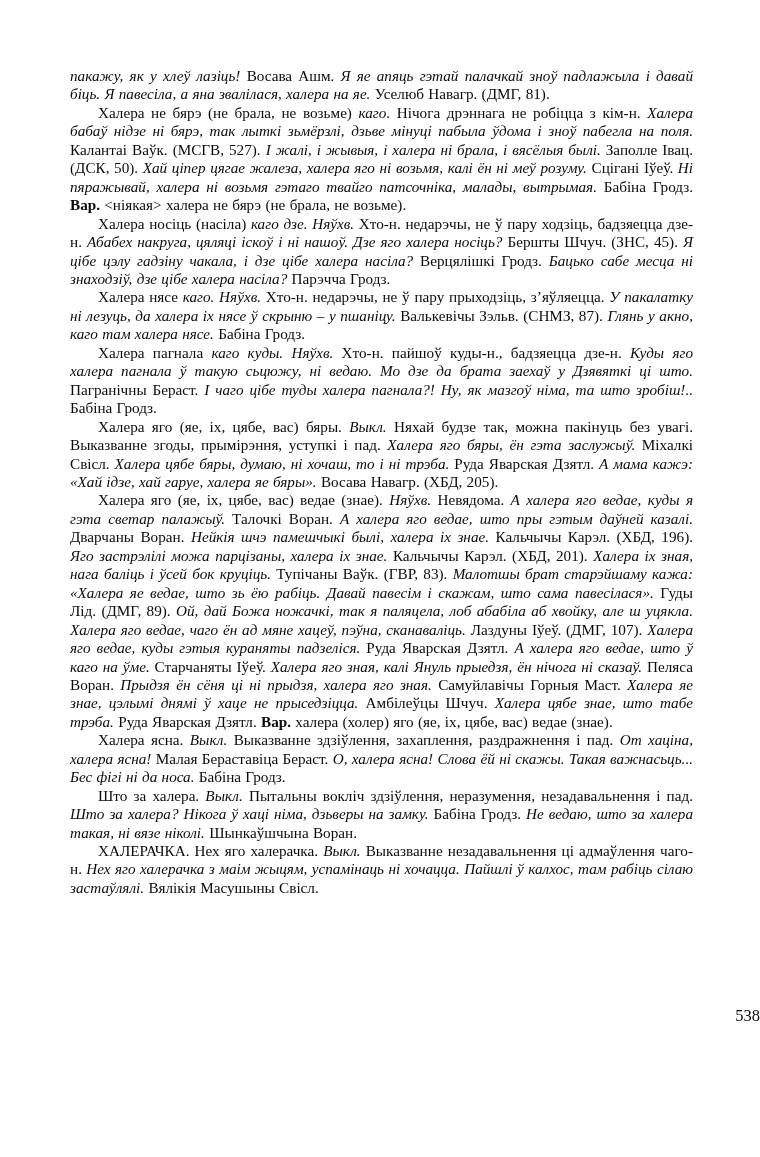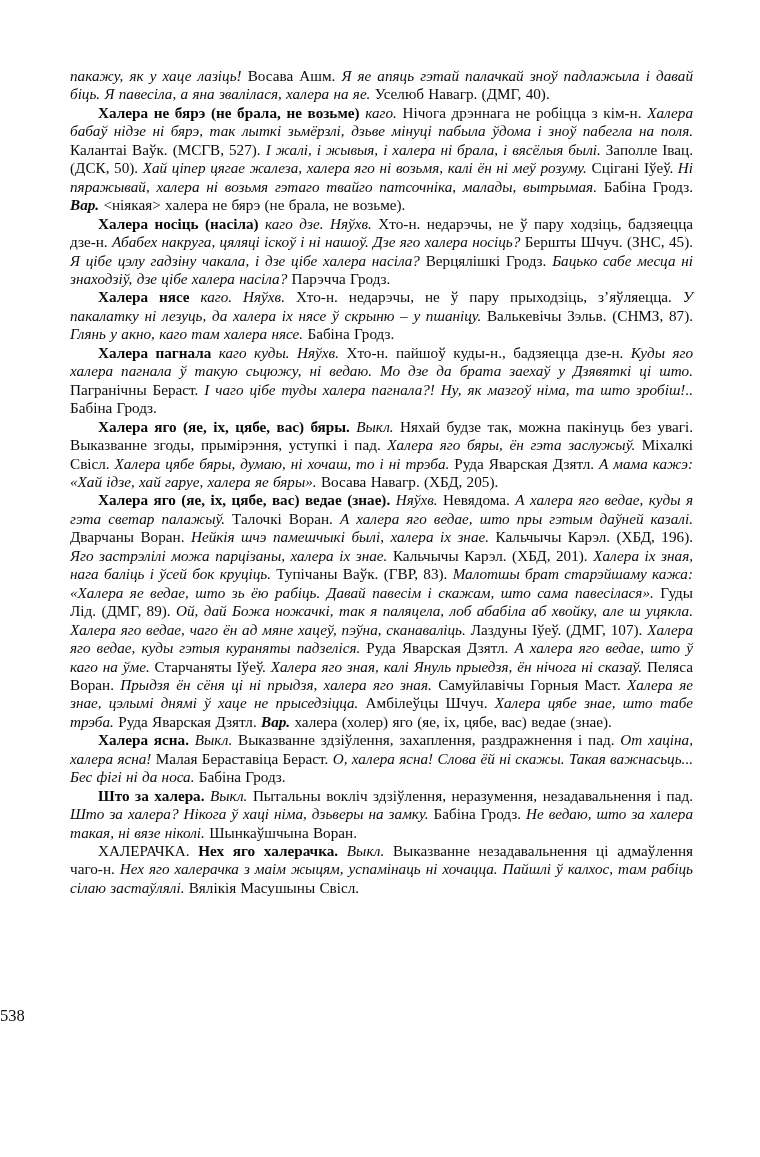--- a/index.html
+++ b/index.html
@@ -22,38 +22,38 @@
   .para {
     font-size: 15.2px;
     line-height: 18.45px;
     text-align: justify;
     text-justify: inter-word;
     word-spacing: 0.5px;
   }
   .para.indent { text-indent: 28px; }
   .r  { font-style: normal; font-weight: normal; }
   .i  { font-style: italic; }
-  .b  { font-weight: bold; }
-  .bi { font-weight: bold; font-style: italic; }
+  .b  { font-weight: normal; }
+  .bi { font-weight: bold; }
   .page-number {
     position: absolute;
     left: 0;
     top: 1006px;
     width: 100%;
-    text-align: left;
+    text-align: right;
     font-size: 16.5px;
     color: #0a0a0a;
   }
 </style>
 </head>
 <body>
 
 <div class="page">
   <div class="text-block">
-      <p class="para"><span class="i">пакажу, як у хаце лазіць! </span><span class="r">Восава Ашм. </span><span class="i">Я яе апяць гэтай палачкай зноў падлажыла і давай біць. Я павесіла, а яна звалілася, халера на яе. </span><span class="r">Уселюб Навагр. (ДМГ, 40).</span></p>
+      <p class="para"><span class="i">пакажу, як у хлеў лазіць! </span><span class="r">Восава Ашм. </span><span class="i">Я яе апяць гэтай палачкай зноў падлажыла і давай біць. Я павесіла, а яна звалілася, халера на яе. </span><span class="r">Уселюб Навагр. (ДМГ, 81).</span></p>
       <p class="para indent"><span class="b">Халера не бярэ (не брала, не возьме) </span><span class="i">каго. </span><span class="r">Нічога дрэннага не робіцца з кім-н. </span><span class="i">Халера бабаў нідзе ні бярэ, так лыткі зьмёрзлі, дзьве мінуці пабыла ўдома і зноў пабегла на поля. </span><span class="r">Калантаі Ваўк. (МСГВ, 527). </span><span class="i">І жалі, і жывыя, і халера ні брала, і вясёлыя былі. </span><span class="r">Заполле Івац. (ДСК, 50). </span><span class="i">Хай ціпер цягае жалеза, халера яго ні возьмя, калі ён ні меў розуму. </span><span class="r">Сцігані Іўеў. </span><span class="i">Ні пяражывай, халера ні возьмя гэтаго твайго патсочніка, малады, вытрымая. </span><span class="r">Бабіна Гродз. </span><span class="bi">Вар. </span><span class="r">&lt;ніякая&gt; халера не бярэ (не брала, не возьме).</span></p>
       <p class="para indent"><span class="b">Халера носіць (насіла) </span><span class="i">каго дзе. Няўхв. </span><span class="r">Хто-н. недарэчы, не ў пару ходзіць, бадзяецца дзе-н. </span><span class="i">Абабех накруга, цяляці іскоў і ні нашоў. Дзе яго халера носіць? </span><span class="r">Бершты Шчуч. (ЗНС, 45). </span><span class="i">Я цібе цэлу гадзіну чакала, і дзе цібе халера насіла? </span><span class="r">Верцялішкі Гродз. </span><span class="i">Бацько сабе месца ні знаходзіў, дзе цібе халера насіла? </span><span class="r">Парэчча Гродз.</span></p>
       <p class="para indent"><span class="b">Халера нясе </span><span class="i">каго. Няўхв. </span><span class="r">Хто-н. недарэчы, не ў пару прыходзіць, з’яўляецца. </span><span class="i">У пакалатку ні лезуць, да халера іх нясе ў скрыню – у пшаніцу. </span><span class="r">Валькевічы Зэльв. (СНМЗ, 87). </span><span class="i">Глянь у акно, каго там халера нясе. </span><span class="r">Бабіна Гродз.</span></p>
       <p class="para indent"><span class="b">Халера пагнала </span><span class="i">каго куды. Няўхв. </span><span class="r">Хто-н. пайшоў куды-н., бадзяецца дзе-н. </span><span class="i">Куды яго халера пагнала ў такую сьцюжу, ні ведаю. Мо дзе да брата заехаў у Дзявяткі ці што. </span><span class="r">Пагранічны Бераст. </span><span class="i">І чаго цібе туды халера пагнала?! Ну, як мазгоў німа, та што зробіш!.. </span><span class="r">Бабіна Гродз.</span></p>
       <p class="para indent"><span class="b">Халера яго (яе, іх, цябе, вас) бяры. </span><span class="i">Выкл. </span><span class="r">Няхай будзе так, можна пакінуць без увагі. Выказванне згоды, прымірэння, уступкі і пад. </span><span class="i">Халера яго бяры, ён гэта заслужыў. </span><span class="r">Міхалкі Свісл. </span><span class="i">Халера цябе бяры, думаю, ні хочаш, то і ні трэба. </span><span class="r">Руда Яварская Дзятл. </span><span class="i">А мама кажэ: «Хай ідзе, хай гаруе, халера яе бяры». </span><span class="r">Восава Навагр. (ХБД, 205).</span></p>
       <p class="para indent"><span class="b">Халера яго (яе, іх, цябе, вас) ведае (знае). </span><span class="i">Няўхв. </span><span class="r">Невядома. </span><span class="i">А халера яго ведае, куды я гэта светар палажыў. </span><span class="r">Талочкі Воран. </span><span class="i">А халера яго ведае, што пры гэтым даўней казалі. </span><span class="r">Дварчаны Воран. </span><span class="i">Нейкія шчэ памешчыкі былі, халера іх знае. </span><span class="r">Кальчычы Карэл. (ХБД, 196). </span><span class="i">Яго застрэлілі можа парцізаны, халера іх знае. </span><span class="r">Кальчычы Карэл. (ХБД, 201). </span><span class="i">Халера іх зная, нага баліць і ўсей бок круціць. </span><span class="r">Тупічаны Ваўк. (ГВР, 83). </span><span class="i">Малотшы брат старэйшаму кажа: «Халера яе ведае, што зь ёю рабіць. Давай павесім і скажам, што сама павесілася». </span><span class="r">Гуды Лід. (ДМГ, 89). </span><span class="i">Ой, дай Божа ножачкі, так я паляцела, лоб абабіла аб хвойку, але ш уцякла. Халера яго ведае, чаго ён ад мяне хацеў, пэўна, сканаваліць. </span><span class="r">Лаздуны Іўеў. (ДМГ, 107). </span><span class="i">Халера яго ведае, куды гэтыя кураняты падзеліся. </span><span class="r">Руда Яварская Дзятл. </span><span class="i">А халера яго ведае, што ў каго на ўме. </span><span class="r">Старчаняты Іўеў. </span><span class="i">Халера яго зная, калі Януль прыедзя, ён нічога ні сказаў. </span><span class="r">Пеляса Воран. </span><span class="i">Прыдзя ён сёня ці ні прыдзя, халера яго зная. </span><span class="r">Самуйлавічы Горныя Маст. </span><span class="i">Халера яе знае, цэлымі днямі ў хаце не прыседзіцца. </span><span class="r">Амбілеўцы Шчуч. </span><span class="i">Халера цябе знае, што табе трэба. </span><span class="r">Руда Яварская Дзятл. </span><span class="bi">Вар. </span><span class="r">халера (холер) яго (яе, іх, цябе, вас) ведае (знае).</span></p>
       <p class="para indent"><span class="b">Халера ясна. </span><span class="i">Выкл. </span><span class="r">Выказванне здзіўлення, захаплення, раздражнення і пад. </span><span class="i">От хаціна, халера ясна! </span><span class="r">Малая Бераставіца Бераст. </span><span class="i">О, халера ясна! Слова ёй ні скажы. Такая важнасьць... Бес фігі ні да носа. </span><span class="r">Бабіна Гродз.</span></p>
       <p class="para indent"><span class="b">Што за халера. </span><span class="i">Выкл. </span><span class="r">Пытальны вокліч здзіўлення, неразумення, незадавальнення і пад. </span><span class="i">Што за халера? Нікога ў хаці німа, дзьверы на замку. </span><span class="r">Бабіна Гродз. </span><span class="i">Не ведаю, што за халера такая, ні вязе ніколі. </span><span class="r">Шынкаўшчына Воран.</span></p>
       <p class="para indent"><span class="r">ХАЛЕРАЧКА. </span><span class="b">Нех яго халерачка. </span><span class="i">Выкл. </span><span class="r">Выказванне незадавальнення ці адмаўлення чаго-н. </span><span class="i">Нех яго халерачка з маім жыцям, успамінаць ні хочацца. Пайшлі ў калхос, там рабіць сілаю застаўлялі. </span><span class="r">Вялікія Масушыны Свісл.</span></p>
     </div>

